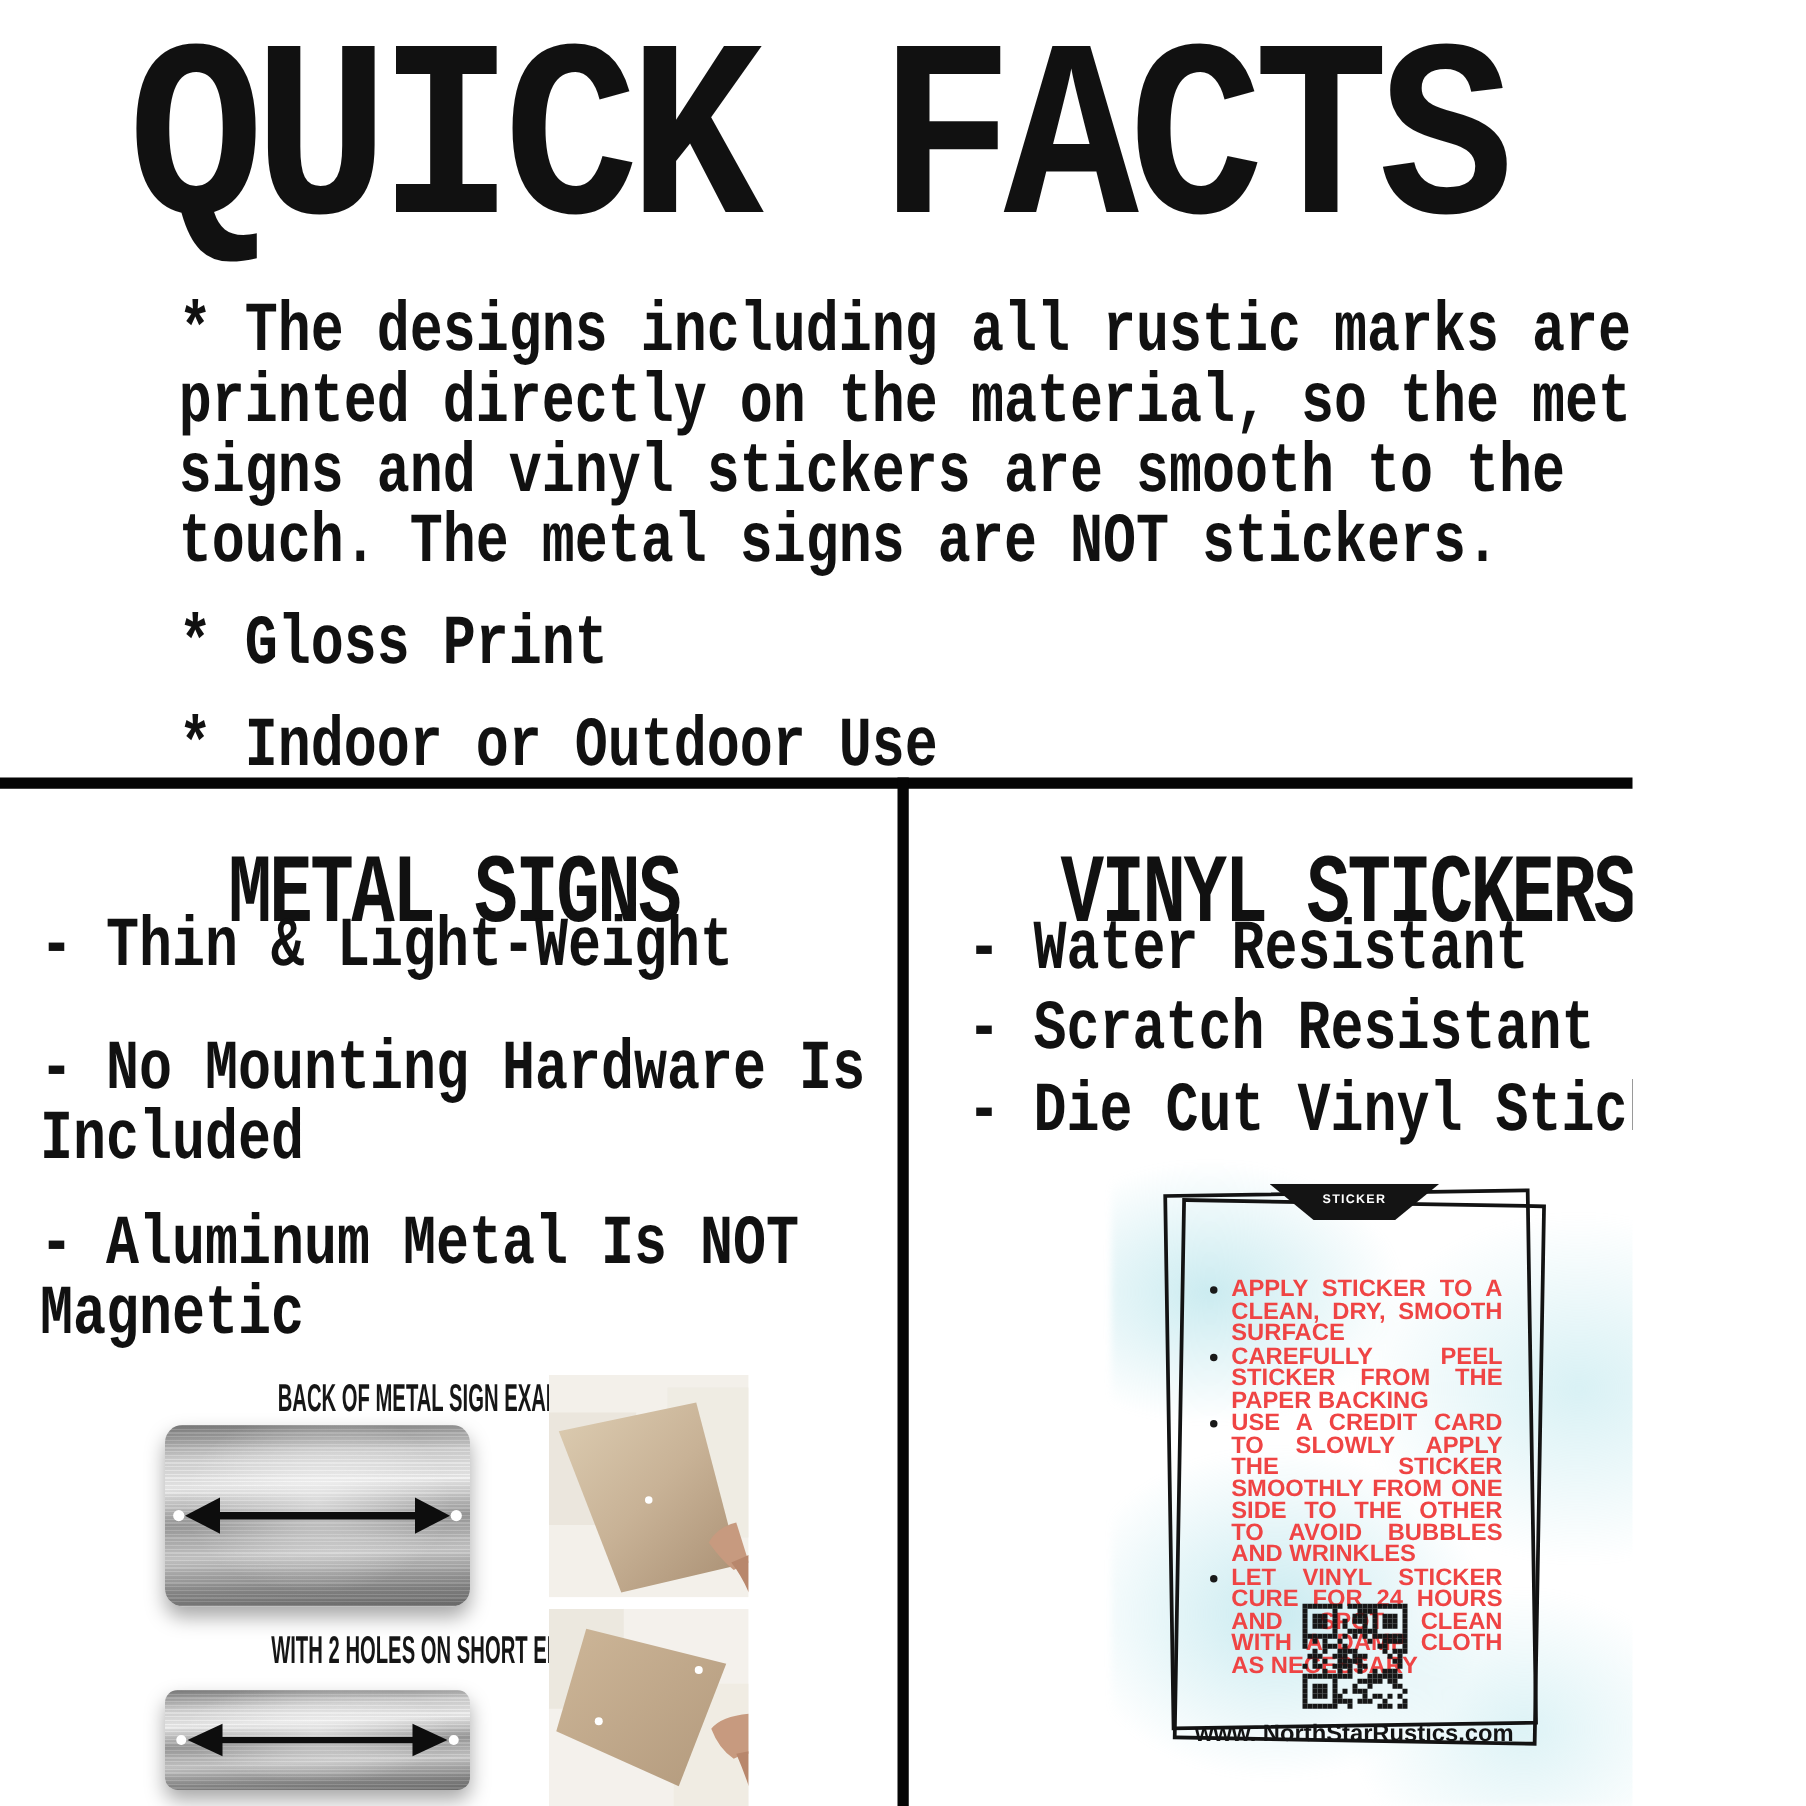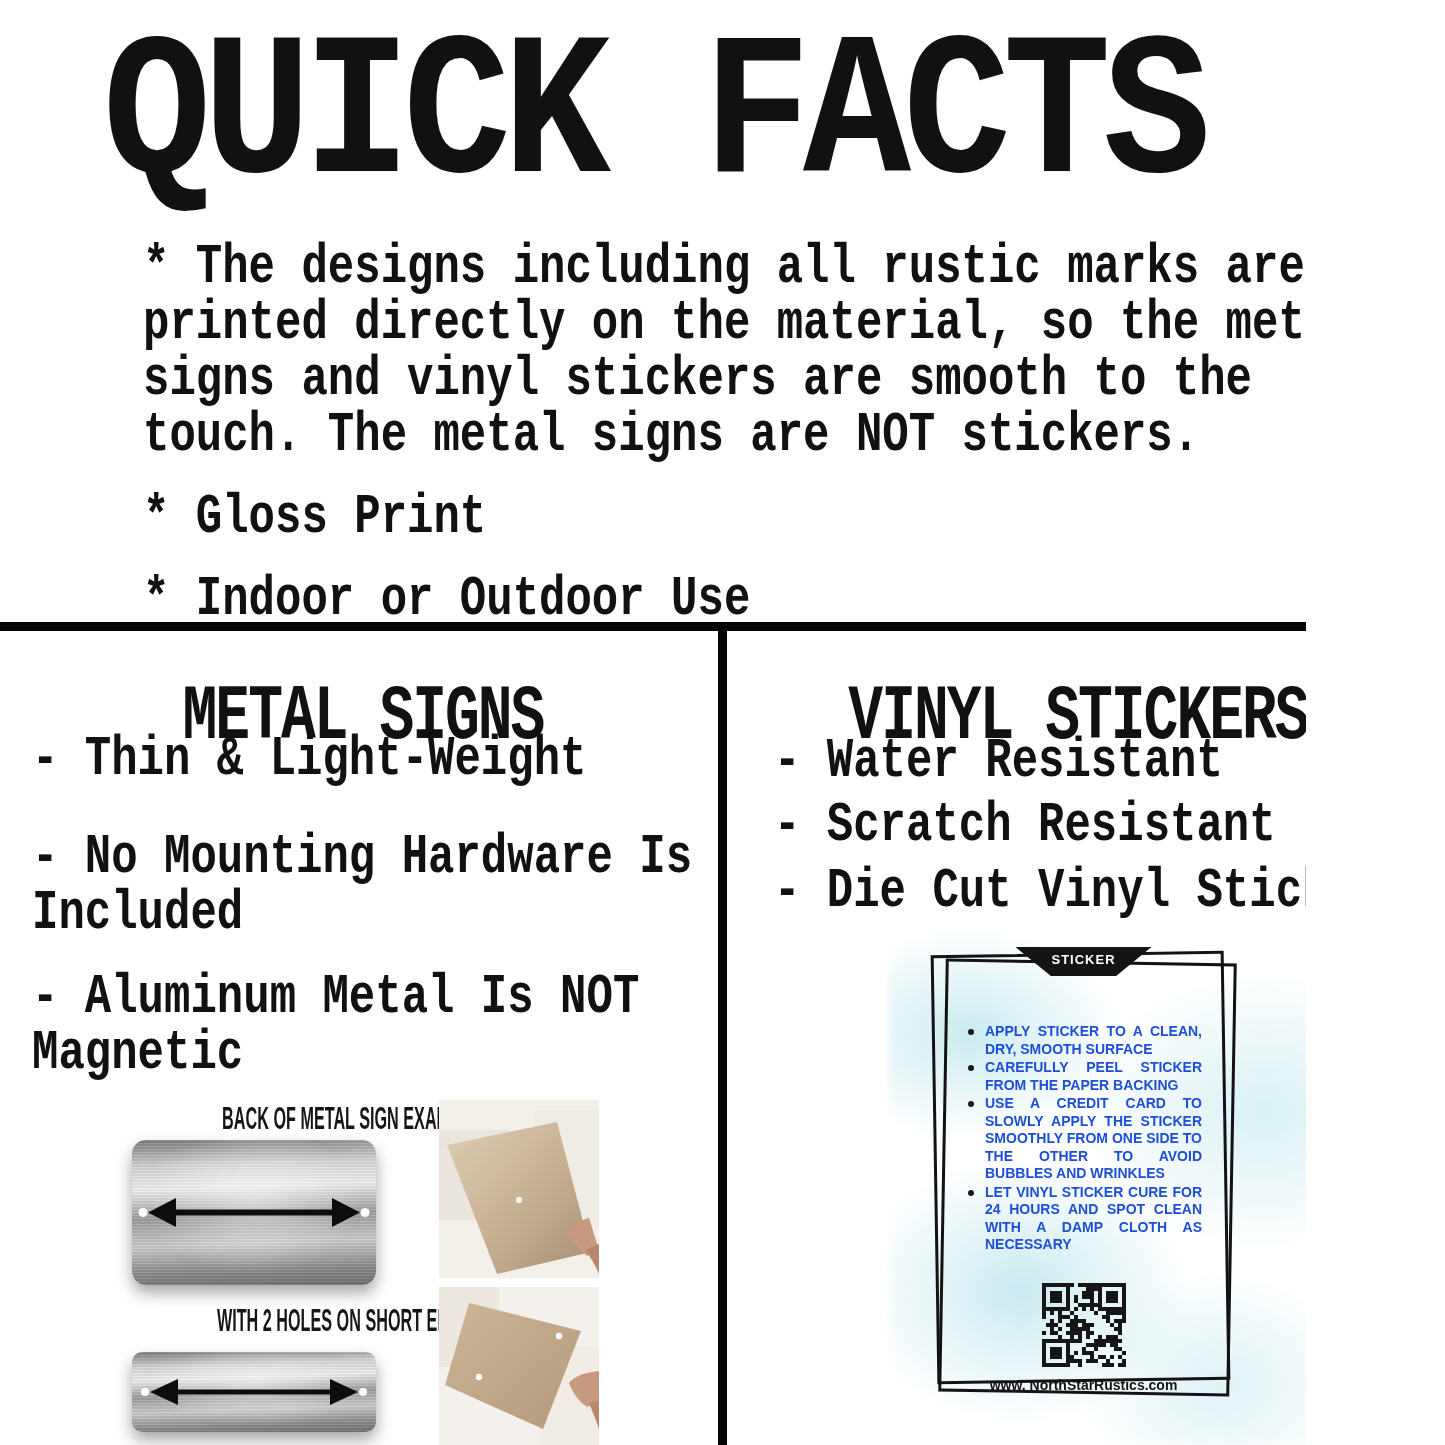--- a/index.html
+++ b/index.html
@@ -60,36 +60,36 @@
           radial-gradient(ellipse 240px 190px at 30% 70%,rgba(150,215,226,0.50),rgba(150,215,226,0) 70%),
           radial-gradient(ellipse 200px 160px at 75% 88%,rgba(170,224,232,0.40),rgba(170,224,232,0) 70%);
         filter:blur(3px);}
   .card{position:absolute;left:211px;top:314px;width:307px;height:463px;}
   .frame{position:absolute;border:3px solid #131313;}
   .frame-a{left:4px;right:10px;top:8px;bottom:26px;transform:rotate(-0.9deg);}
   .frame-b{left:12px;right:4px;top:16px;bottom:14px;transform:rotate(1.0deg);}
   .ribbon{position:absolute;left:50%;top:2px;transform:translateX(-50%);width:136px;height:29px;
           background:#141414;clip-path:polygon(0 0,100% 0,74% 100%,26% 100%);
           display:flex;align-items:center;justify-content:center;}
-  .ribbon span{font-family:"Liberation Sans",sans-serif;font-weight:bold;font-size:13px;
+  .ribbon span{font-family:"Liberation Sans",sans-serif;font-weight:bold;font-size:10px;
                letter-spacing:1px;color:#fff;padding-bottom:4px;}
   .card-heading{position:absolute;left:0;right:0;top:34px;text-align:center;
                 font-family:"Liberation Sans",sans-serif;font-weight:bold;font-size:29px;
                 letter-spacing:0.5px;color:#1c1c1c;}
   .steps{position:absolute;left:36px;top:78px;width:236px;margin:0;padding:0;list-style:none;}
   .steps li{position:relative;padding-left:19px;margin:0 0 1px 0;
-            font-family:"Liberation Sans",sans-serif;font-weight:bold;font-size:14px;
-            line-height:17.5px;color:#1d4ed8;text-align:justify;}
+            font-family:"Liberation Sans",sans-serif;font-weight:bold;font-size:19px;
+            line-height:17.5px;color:#ef4444;text-align:justify;}
   .steps li::before{content:"";position:absolute;left:2px;top:6px;width:6px;height:6px;
                     border-radius:50%;background:#191919;}
   #qr{position:absolute;left:50%;top:338px;transform:translateX(-50%);
       display:grid;grid-template-columns:repeat(21,4px);grid-auto-rows:4px;width:84px;height:84px;}
   #qr b{display:block;} #qr b.on{background:#161616;}
   .card-site{position:absolute;left:0;right:0;top:432px;text-align:center;
-             font-family:"Liberation Sans",sans-serif;font-weight:bold;font-size:14px;color:#141414;}
+             font-family:"Liberation Sans",sans-serif;font-weight:bold;font-size:19px;color:#141414;}
 </style>
 </head>
 <body>
 
 <div class="canvas">
 
   <div class="title">QUICK FACTS</div>
 
   <div class="intro-para tw">* The designs including all rustic marks are printed directly on the material, so the metal signs and vinyl stickers are smooth to the touch. The metal signs are NOT stickers.</div>
   <div class="intro-bullet tw b-gloss">* Gloss Print</div>

